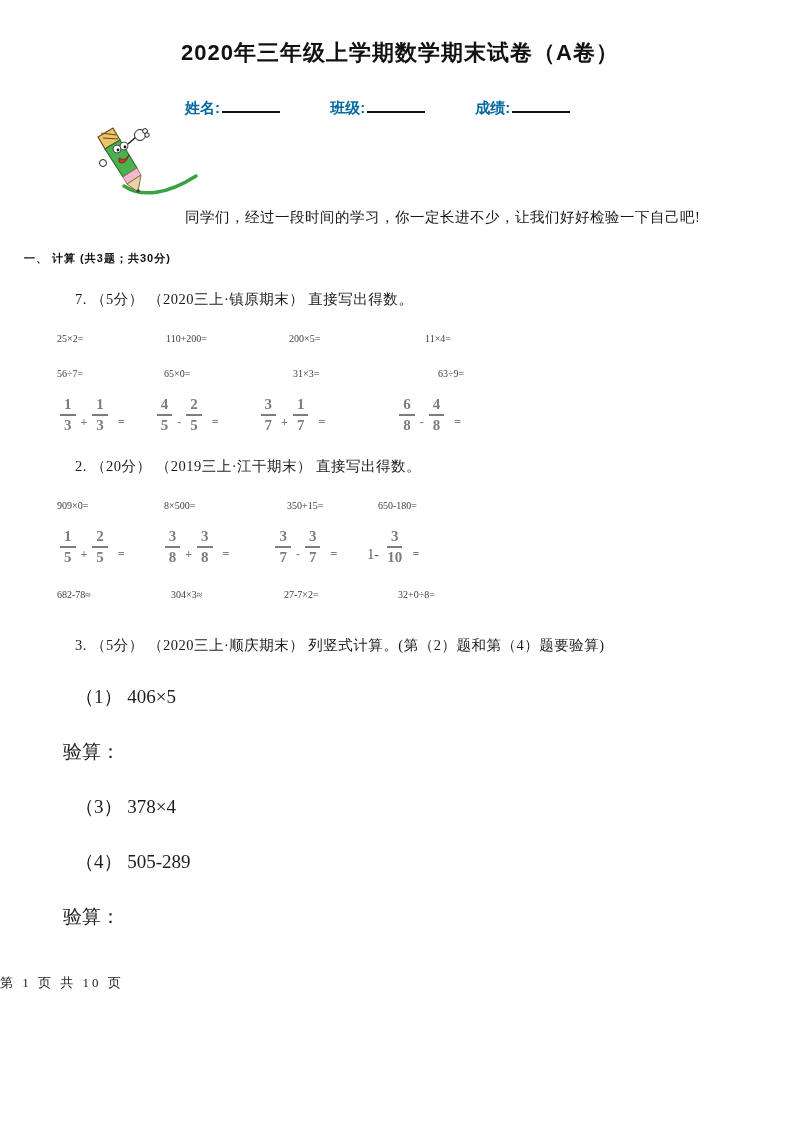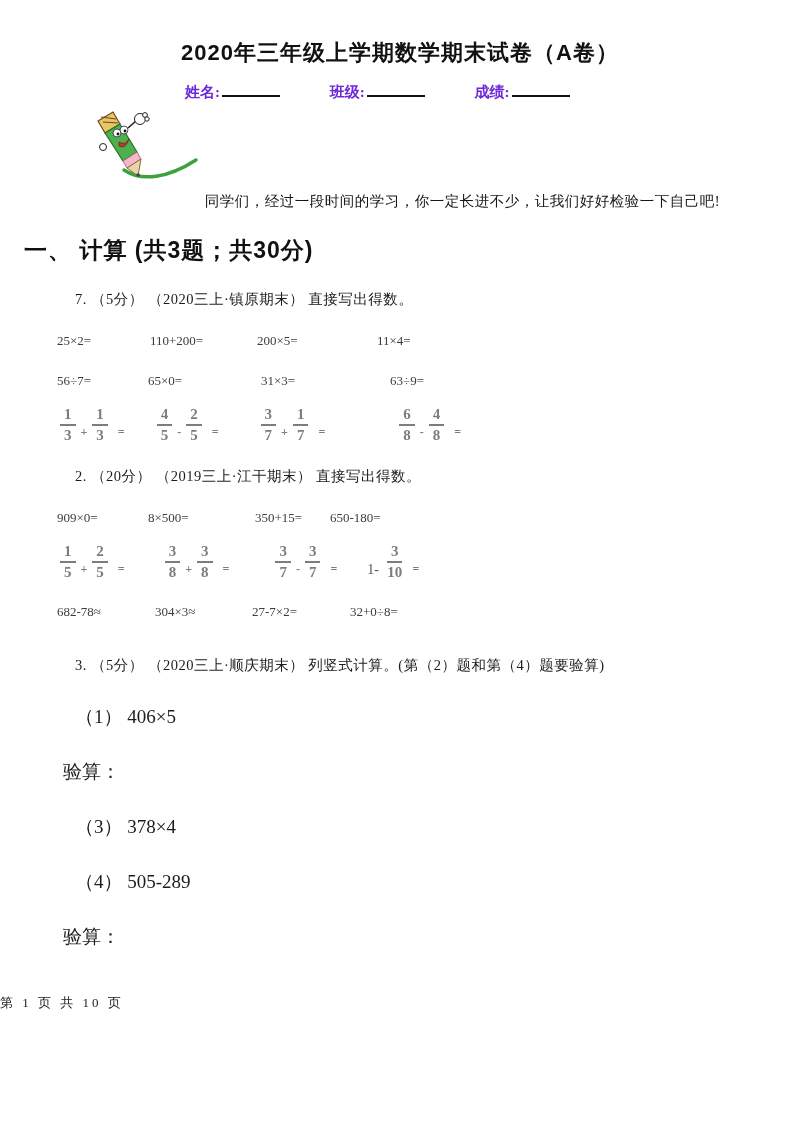--- a/index.html
+++ b/index.html
@@ -12,58 +12,58 @@
   .page { width:800px; min-height:1132px; padding-top:38px; padding-bottom:22px; background:#fff; }
 
   
   .title {
     text-align:center; font-family:"Liberation Sans", sans-serif;
     font-size:22px; font-weight:700; letter-spacing:1px; color:#111;
   }
 
   
   .student-row {
-    margin-top:14px; padding-left:185px;
-    font-family:Liberation Serif, serif;
-    font-size:15px; font-weight:700; color:#6d28d9;
+    margin-top:30px; padding-left:185px;
+    font-family:Liberation Sans, sans-serif;
+    font-size:15px; font-weight:700; color:#0369a1;
   }
   .field { display:inline-block; margin-right:46px; }
   .fline {
     display:inline-block; width:58px; height:1em;
     border-bottom:2px solid #111; margin-left:2px; vertical-align:baseline;
   }
 
   
   .mascot-block { height:84px; margin-top:4px; }
   .mascot-block svg { margin-left:86px; display:block; }
 
   
   .intro {
     padding-left:185px; padding-right:60px; margin-top:2px;
-    font-size:14.5px; color:#161616; letter-spacing:0.5px;text-align:center;
+    font-size:14.5px; color:#161616; letter-spacing:0.5px;
   }
 
   
   .section-heading {
     margin-top:24px; padding-left:24px;
     font-family:"Liberation Sans", sans-serif;
-    font-size:23px; font-weight:700; color:#111; letter-spacing:1px;
+    font-size:11px; font-weight:700; color:#111; letter-spacing:1px;
   }
 
   
   .qtitle {
     padding-left:75px; margin-top:24px;
     font-size:14.5px; color:#1c1c1c; letter-spacing:0.5px;
   }
 
   
   .mrow {
     display:flex; padding-left:57px; margin-top:24px;
     font-family:"Liberation Serif", serif;
-    font-size:13px; color:#3c3c3c;
+    font-size:10px; color:#3c3c3c;gap:16px;
   }
   .mrow .cell { display:inline-block; white-space:nowrap; }
   .q1r1 .cell:nth-child(1){width:93px}  .q1r1 .cell:nth-child(2){width:107px} .q1r1 .cell:nth-child(3){width:120px}
   .q1r2 .cell:nth-child(1){width:91px}  .q1r2 .cell:nth-child(2){width:113px} .q1r2 .cell:nth-child(3){width:129px}
   .q2r1 .cell:nth-child(1){width:85px}  .q2r1 .cell:nth-child(2){width:93px}  .q2r1 .cell:nth-child(3){width:90px}
   .q2r2 .cell:nth-child(1){width:91px}  .q2r2 .cell:nth-child(2){width:107px} .q2r2 .cell:nth-child(3){width:75px}
   .q2r3 .cell:nth-child(1){width:98px}  .q2r3 .cell:nth-child(2){width:97px}  .q2r3 .cell:nth-child(3){width:98px}
 
   
   .frow { display:flex; align-items:flex-end; padding-left:58px; margin-top:18px; }

